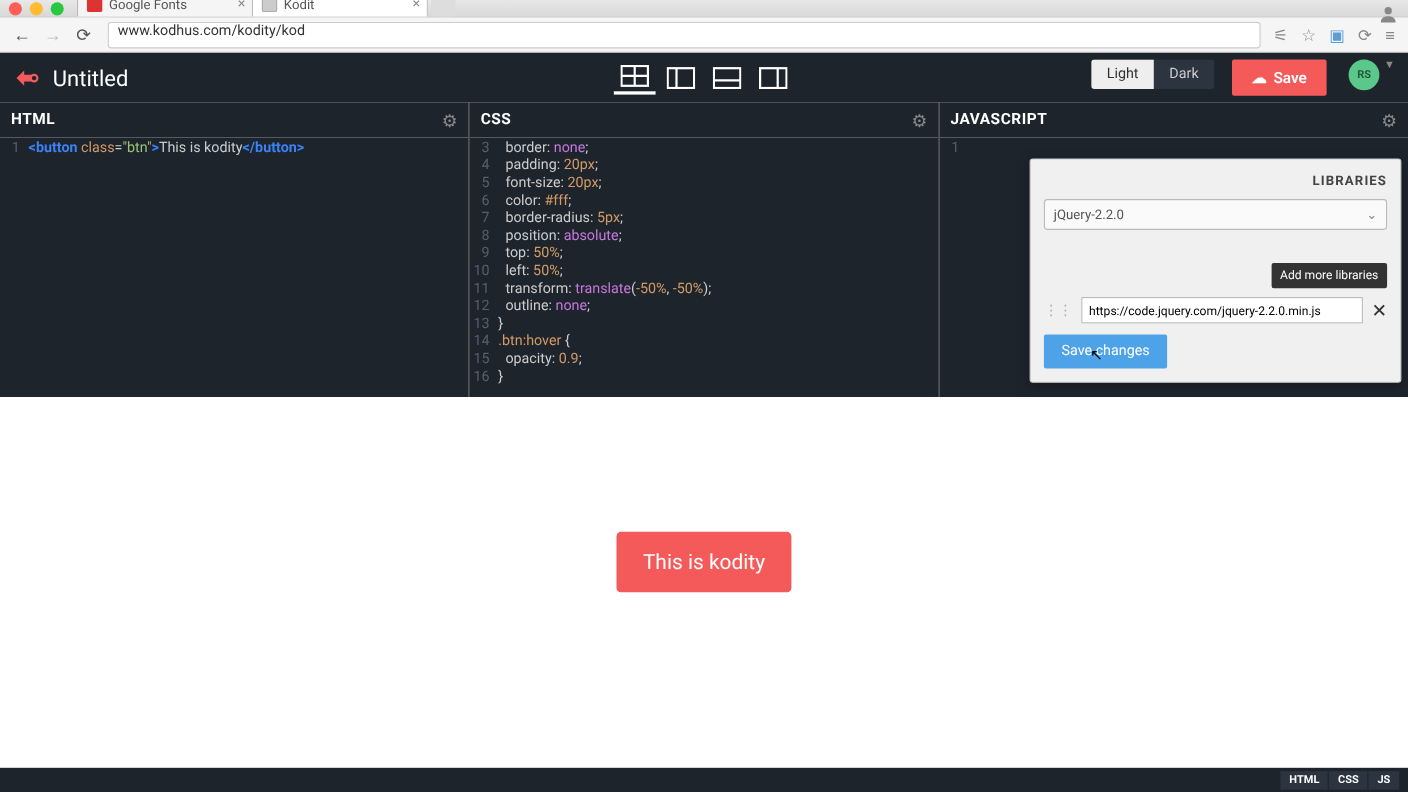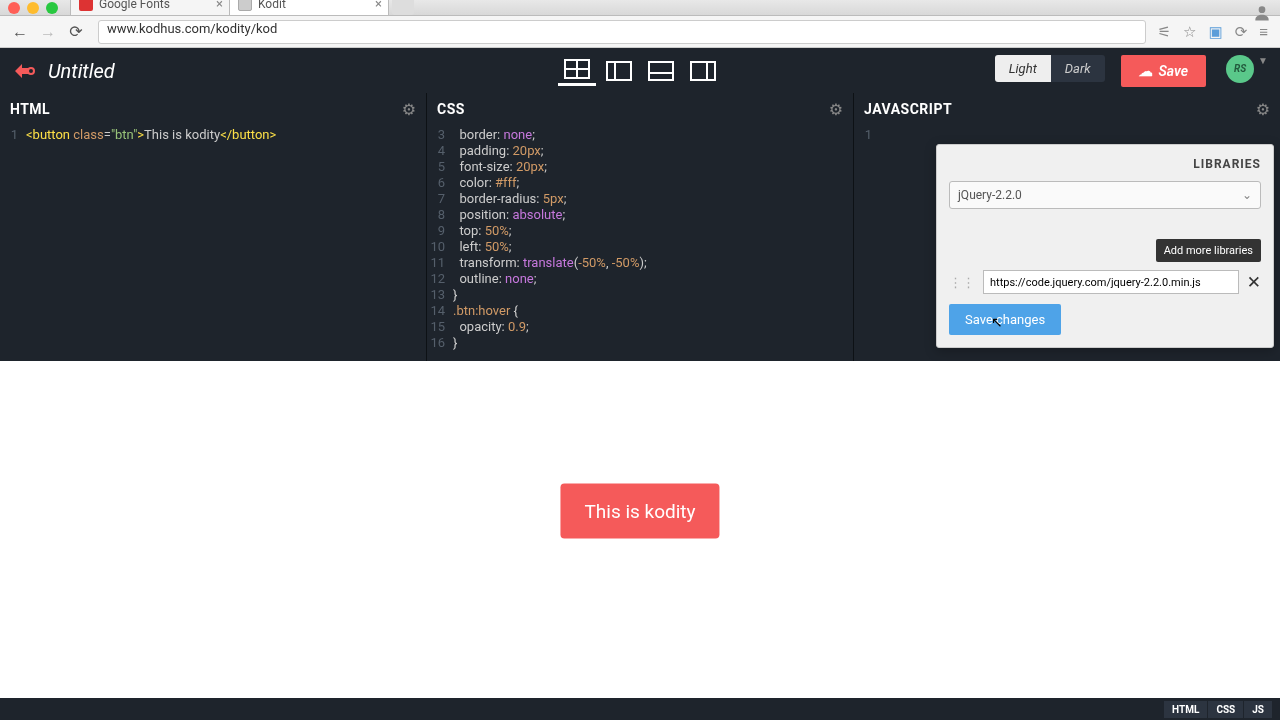--- a/index.html
+++ b/index.html
@@ -20,21 +20,21 @@
 .user-chrome { position: absolute; right: 8px; top: 3px; width: 20px; height: 20px; color: #888; }
 
 
 .addr-row { height: 32px; background: #f5f5f5; border-bottom: 1px solid #ccc; display: flex; align-items: center; padding: 0 6px; }
 .nav-btn { width: 24px; height: 24px; display: flex; align-items: center; justify-content: center; color: #555; font-size: 16px; margin: 0 2px; }
 .nav-btn.disabled { color: #bbb; }
 .addr { flex: 1; height: 24px; border: 1px solid #ccc; border-radius: 3px; background: #fff; margin: 0 8px; padding: 0 8px; font-size: 13px; color: #333; display: flex; align-items: flex-start; }
 .addr-icons { display: flex; gap: 12px; margin-left: 4px; margin-right: 6px; color: #888; font-size: 15px; }
 
 
-.app-header { height: 45px; background: #1e242c; display: flex; align-items: center; padding: 0 12px; font-style: italic; }
+.app-header { height: 45px; background: #1e242c; display: flex; align-items: center; padding: 0 12px; }
 .logo { width: 24px; height: 24px; margin-right: 12px; position: relative; }
 .logo svg { width: 24px; height: 24px; }
 .doc-title { color: #fff; font-size: 20px; font-weight: 400; }
 .layouts { display: flex; margin-left: auto; margin-right: auto; gap: 0; position: absolute; left: 50%; transform: translateX(-50%); }
 .layout-btn { width: 38px; height: 30px; display: flex; align-items: center; justify-content: center; margin: 0 2px; cursor: pointer; }
 .layout-btn.active { border-bottom: 3px solid #fff; }
 .layout-btn svg { stroke: #fff; fill: none; }
 .theme-toggle { display: flex; border-radius: 3px; overflow: hidden; margin-left: 20px; }
 .theme-btn { padding: 6px 14px; font-size: 13px; background: #2c3440; color: #ccc; cursor: pointer; }
 .theme-btn.light { background: #eee; color: #333; }
@@ -43,21 +43,21 @@
 .avatar-caret { color: #888; margin-left: 4px; font-size: 10px; }
 .panel-header { height: 32px; display: flex; align-items: center; padding: 0 10px; background: #1e242c; }
 .panel-title { color: #fff; font-size: 14px; font-weight: 700; letter-spacing: 0.5px; }
 .gear { margin-left: auto; color: #888; font-size: 16px; }
 
 
 .code { background: #1e242c; font-family: Menlo, Consolas, monospace; font-size: 13px; line-height: 16px; padding: 2px 0 6px; min-height: 236px; }
 .ln { display: flex; }
 .gut { width: 26px; text-align: right; color: #555f6b; padding-right: 8px; user-select: none; }
 .txt { white-space: pre; color: #ccc; }
-.tag { color: #fde047; } .attr { color: #d19a66; } .str { color: #98c379; } .prop { color: #ccc; } .val { color: #d19a66; } .sel { color: #d19a66; } .kw { color: #c678dd; }
+.tag { color: #3b82f6; font-weight: bold; } .attr { color: #d19a66; } .str { color: #98c379; } .prop { color: #ccc; } .val { color: #d19a66; } .sel { color: #d19a66; } .kw { color: #c678dd; }
 
 
 .preview { background: #fff; position: relative; height: 300px; }
 .preview-btn { position: absolute; top: 50%; left: 50%; transform: translate(-50%,-50%); background: #f55a5a; color: #fff; border: none; padding: 16px 24px; font-size: 19px; border-radius: 4px; }
 
 
 .footer { position: absolute; bottom: 0; right: 0; left: 0; height: 22px; background: #1e242c; display: flex; justify-content: flex-end; align-items: center; padding: 0 8px; gap: 1px; }
 .foot-tab { background: #2c3440; color: #fff; font-size: 10px; font-weight: 700; padding: 3px 8px; }
 
 

